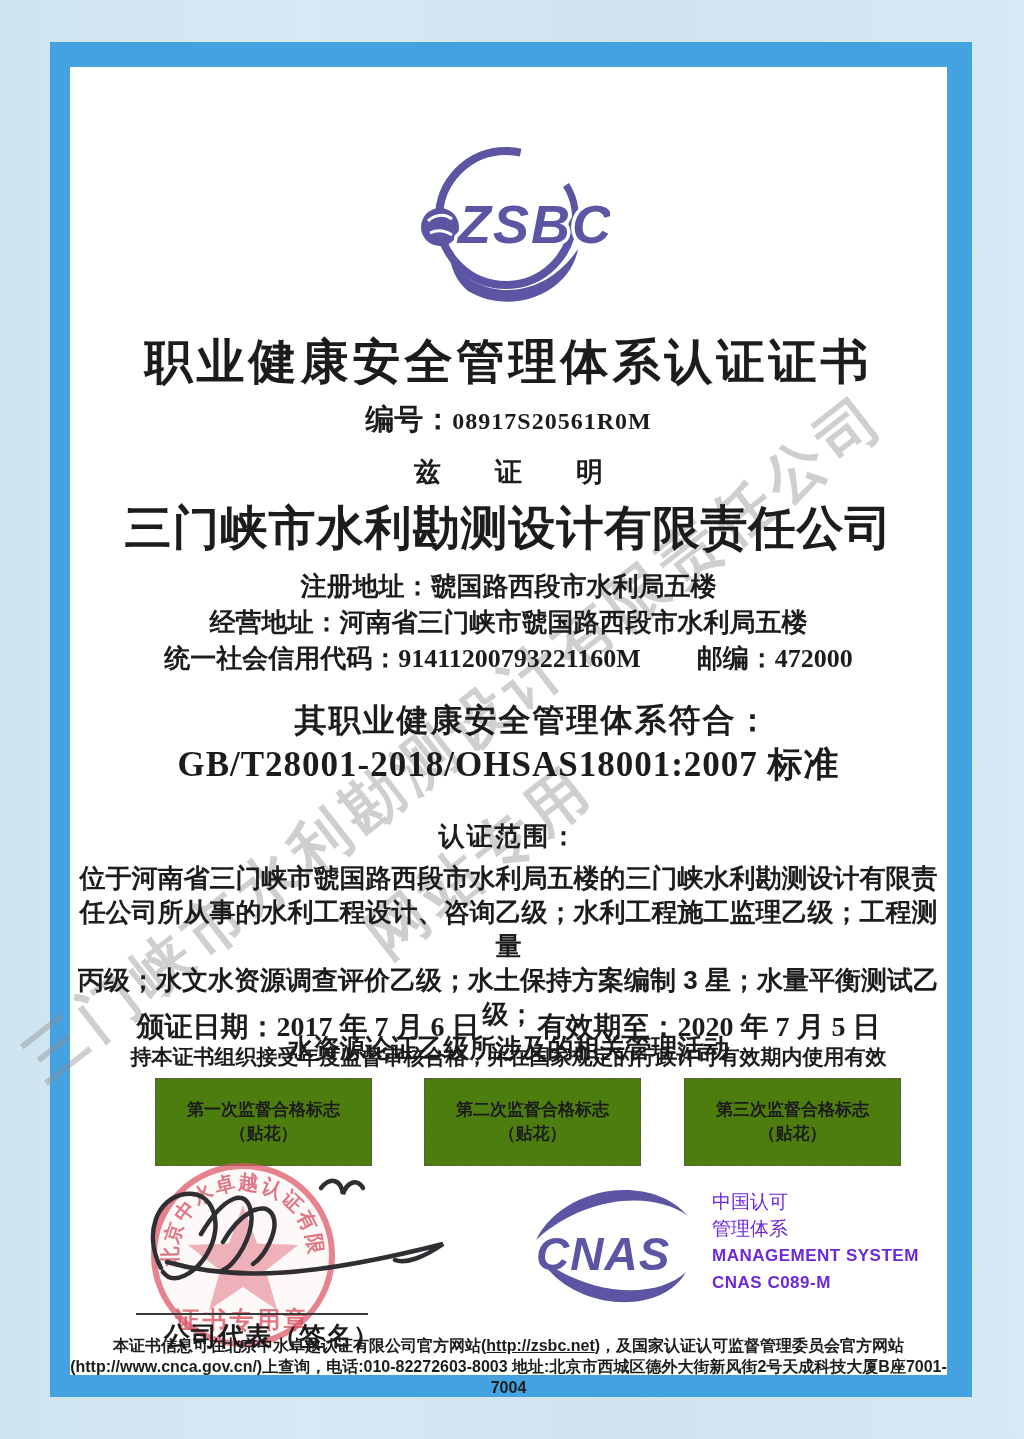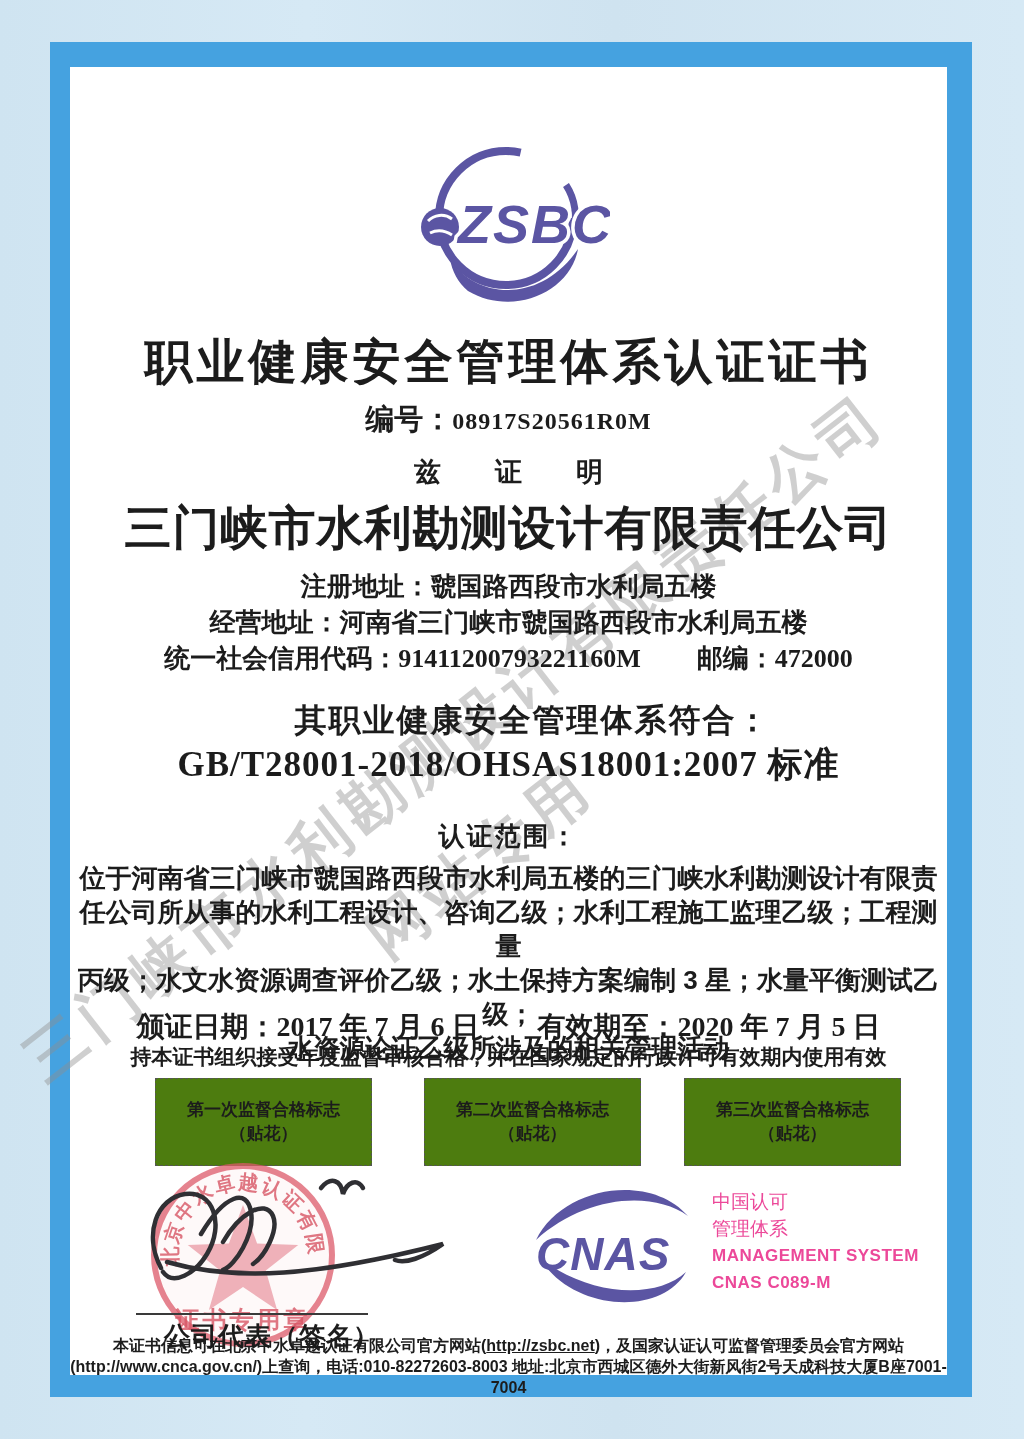--- a/index.html
+++ b/index.html
@@ -38,21 +38,21 @@
            display:flex;flex-direction:column;justify-content:center;line-height:24px;background:#4d7c0f;}
   .sticker.s1{left:85px;} .sticker.s2{left:354px;} .sticker.s3{left:614px;}
 
   .seal-svg{position:absolute;left:63px;top:1078px;}
   .sig-svg{position:absolute;left:75px;top:1105px;}
   .sig-line{position:absolute;left:66px;top:1246px;width:232px;border-top:2px solid #3a3a3a;}
   .sig-label{position:absolute;left:55px;top:1252px;width:255px;text-align:right;
              font-size:26px;font-weight:bold;letter-spacing:1px;}
 
   .cnas-svg{position:absolute;left:458px;top:1111px;}
-  .cnas-info{position:absolute;left:642px;top:1121px;color:#ec4899;line-height:27px;}
+  .cnas-info{position:absolute;left:642px;top:1121px;color:#6d28d9;line-height:27px;}
   .cnas-info .zh{font-size:19px;}
   .cnas-info .en{font-size:17px;font-weight:bold;letter-spacing:.5px;}
 
   .footer{left:0;width:100%;text-align:center;font-weight:bold;font-size:16px;line-height:21px;}
   .f1{top:1268px;} .f2{top:1289px;}
   .f-link{text-decoration:underline;}
 
   .purple{fill:#5b55a3;}
   svg text{font-family:"Liberation Sans",sans-serif;}
 </style>

